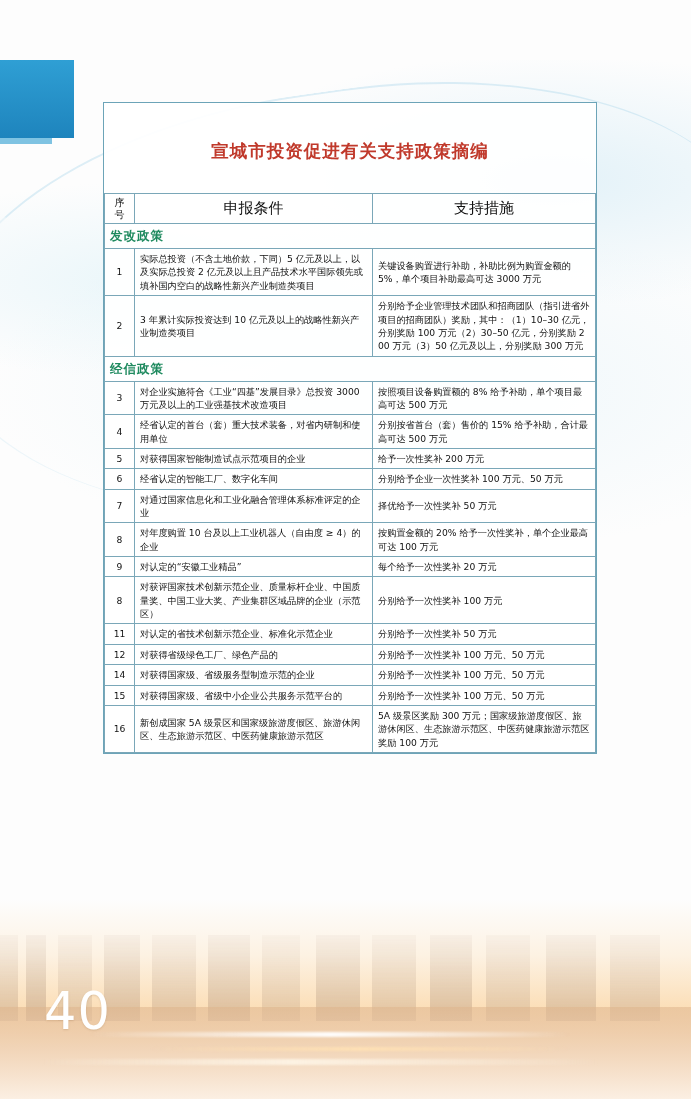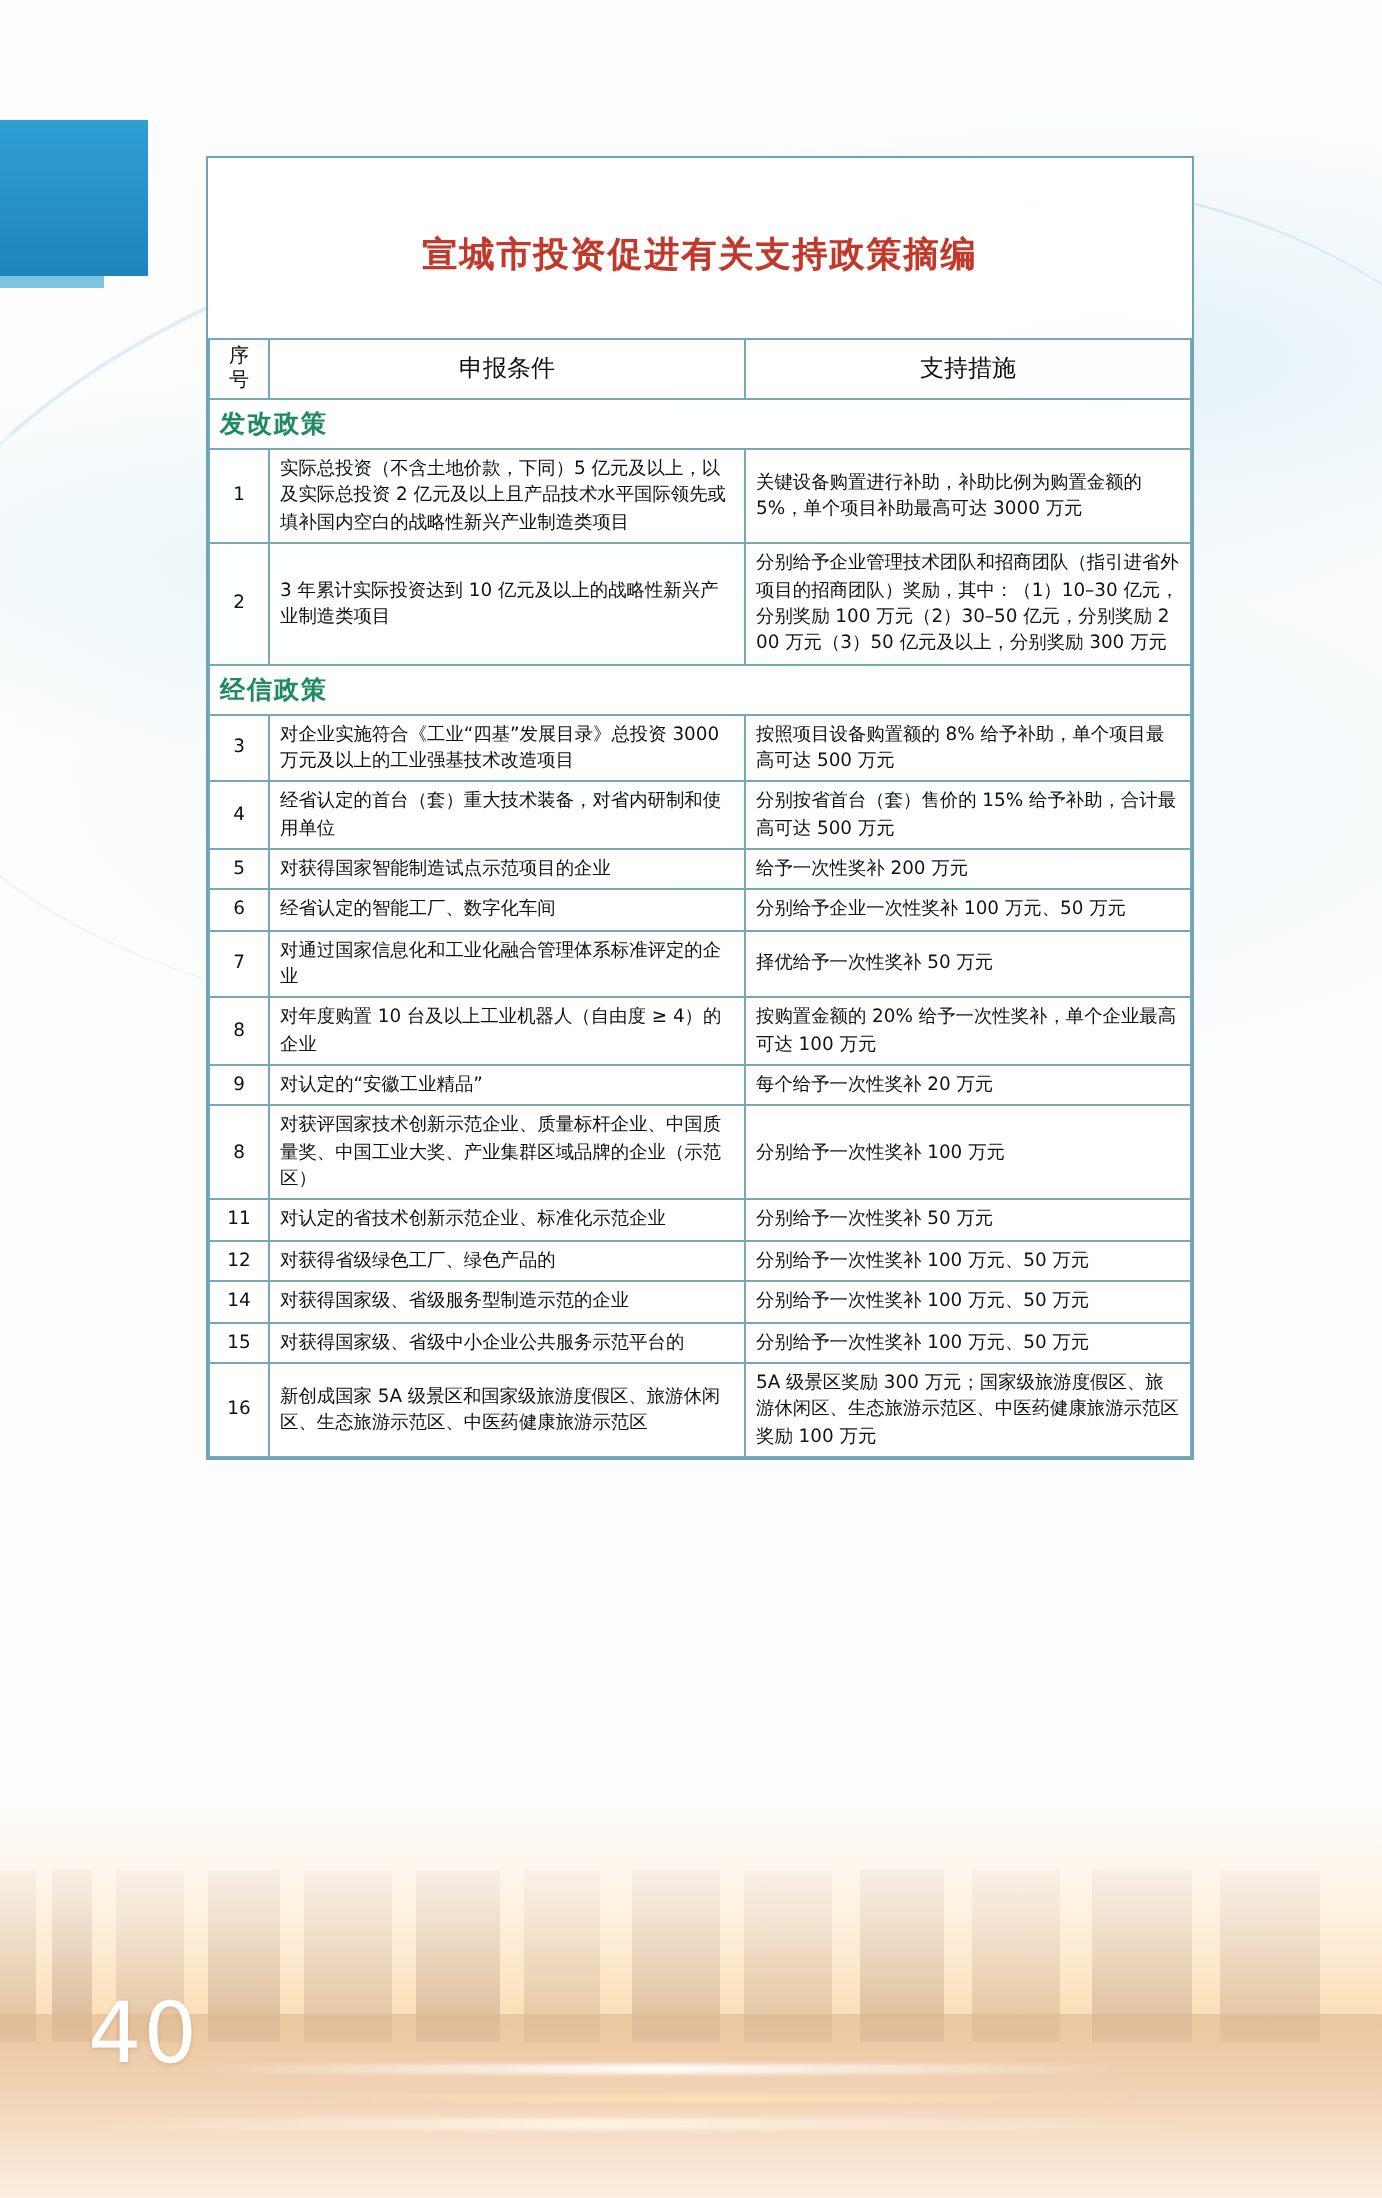--- a/index.html
+++ b/index.html
@@ -115,32 +115,32 @@
     filter: blur(1px);
   }
   .streak1 { left: 90px;  bottom: 62px; width: 480px; }
   .streak2 { left: 150px; bottom: 48px; width: 420px; height: 4px; background: linear-gradient(90deg, rgba(255,210,150,0) 0%, rgba(255,225,180,0.9) 50%, rgba(255,210,150,0) 100%); }
   .streak3 { left: 40px;  bottom: 34px; width: 560px; height: 6px; background: linear-gradient(90deg, rgba(255,255,255,0) 0%, rgba(255,248,235,0.8) 45%, rgba(255,255,255,0) 100%); }
 
   .page-number {
     position: absolute;
     left: 44px;
     bottom: 58px;
-    font-size: 42px;
+    font-size: 51px;
     color: #ffffff;
     font-family: "DejaVu Sans", "Liberation Sans", sans-serif;
     letter-spacing: 1px;
     text-shadow: 0 1px 2px rgba(150,110,70,0.25);
   }
 
   
   .card {
     position: absolute;
     left: 103px;
-    top: 78px;
+    top: 102px;
     width: 494px;
     background: rgba(255,255,255,0.92);
     border: 1px solid #6ca4b8;
     box-sizing: border-box;
   }
   .doc-title {
     text-align: center;
     color: #c0392b;
     font-size: 17.5px;
     font-weight: bold;
@@ -164,21 +164,21 @@
     word-break: break-all;
   }
   .col-no    { width: 30px; text-align: center; }
   .col-cond  { width: 238px; }
   .col-supp  { width: auto; }
 
   thead th {
     font-weight: normal;
     text-align: center;
     padding: 8px 4px;
-    font-size: 12px;
+    font-size: 15px;
   }
   th.h-no {
     font-size: 10px;
     line-height: 1.15;
   }
   .section-row td {
     text-align: left;
     color: #1f8a5f;
     font-weight: bold;
     font-size: 12.5px;

